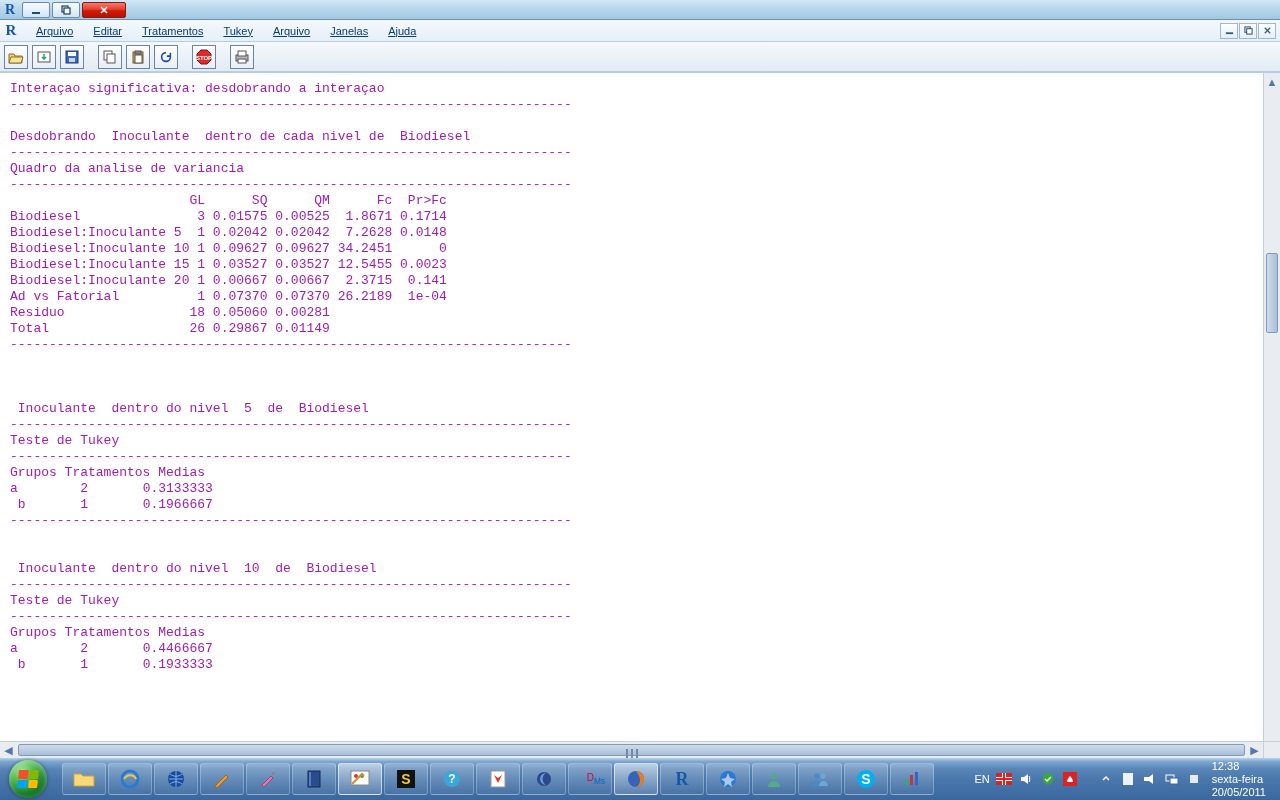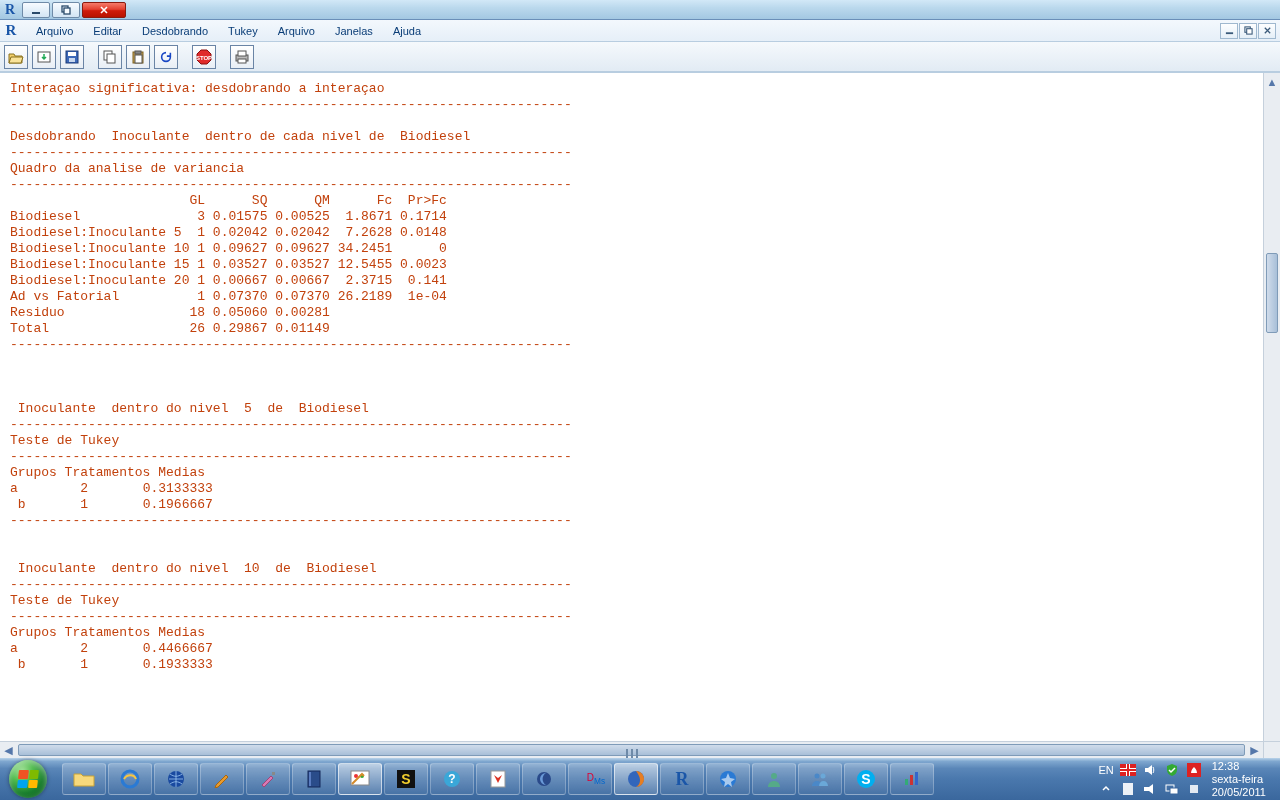--- a/index.html
+++ b/index.html
@@ -54,21 +54,21 @@
     display: flex; align-items: center;
     padding: 0 2px;
     color: #0a3d77;
   }
   .menubar .app-icon {
     width: 18px; height: 18px;
     margin-right: 6px;
     display: flex; align-items: center; justify-content: center;
     font-family: 'Times New Roman', serif; font-weight: bold; font-size: 15px; color: #1a56a8;
   }
-  .menu-item { padding: 0 10px; height: 100%; display: flex; align-items: center; }
+  .menu-item { padding: 0 10px; height: 100%; display: flex; align-items: center; text-decoration: underline; }
   .mdi-btns { margin-left: auto; display: flex; gap: 1px; padding-right: 2px; }
   .mdi-btn {
     width: 18px; height: 16px;
     border: 1px solid #9fb8cf;
     background: linear-gradient(to bottom,#fdfeff,#e5eff8);
     display: flex; align-items: center; justify-content: center;
     font-size: 9px; color: #3a5a7a;
   }
 
   
@@ -92,21 +92,21 @@
     position: absolute;
     top: 72px; left: 0; right: 0; bottom: 42px;
     display: flex;
     border-top: 1px solid #b8cde0;
   }
   .console {
     flex: 1;
     font-family: 'Courier New', monospace;
     font-size: 13px;
     line-height: 16px;
-    color: #c2410c;
+    color: #a21caf;
     white-space: pre;
     padding: 8px 10px 2px 10px;
     overflow: hidden;
     position: relative;
   }
   .vscroll {
     width: 17px;
     background: #e9edf2;
     border-left: 1px solid #c5d0dc;
     position: relative;
@@ -189,21 +189,21 @@
   .tray {
     margin-left: auto; height: 100%;
     display:flex; align-items:center; gap:10px;
     padding: 0 10px; color:#fff;
   }
   .tray-icons { display:flex; gap:6px; align-items:center; }
   .tray-icon { width:16px; height:16px; display:flex; align-items:center; justify-content:center; }
   .tray-row2 { display:flex; gap:6px; align-items:center; }
   .clock { font-size:11px; line-height:13px; }
   .lang { font-size:11px; }
-  .tray-stack { display:flex; flex-direction:column; gap:3px; align-items:flex-end; }
+  .tray-stack { display:flex; flex-direction:row; gap:20px; align-items:flex-end; }
 </style>
 </head>
 <body>
 
 <div class="titlebar">
   <div class="app-icon">R</div>
   <div class="win-btns">
     <div class="win-btn">
       <svg viewBox="0 0 10 10">
           <rect x="1" y="7" width="8" height="2" fill="currentColor"></rect>
@@ -220,21 +220,21 @@
           <path d="M2 2 L8 8 M8 2 L2 8" stroke="white" stroke-width="1.6"></path>
         </svg>
     </div>
   </div>
 </div>
 
 <div class="menubar">
   <div class="app-icon">R</div>
   <div class="menu-item">Arquivo</div>
   <div class="menu-item">Editar</div>
-  <div class="menu-item">Desdobrando</div>
+  <div class="menu-item">Tratamentos</div>
   <div class="menu-item">Tukey</div>
   <div class="menu-item">Arquivo</div>
   <div class="menu-item">Janelas</div>
   <div class="menu-item">Ajuda</div>
   <div class="mdi-btns">
     <div class="mdi-btn">
         <svg width="9" height="9" viewBox="0 0 10 10">
           <rect x="1" y="7" width="8" height="2" fill="currentColor"></rect>
         </svg>
       </div>

